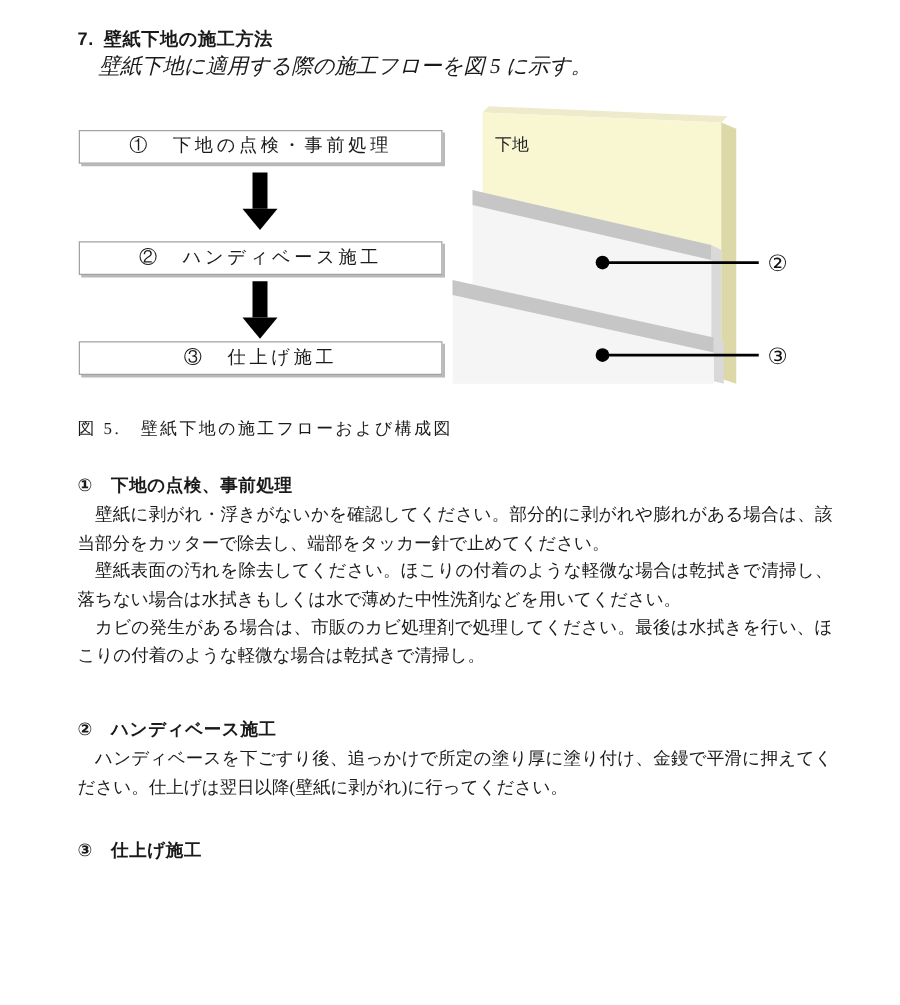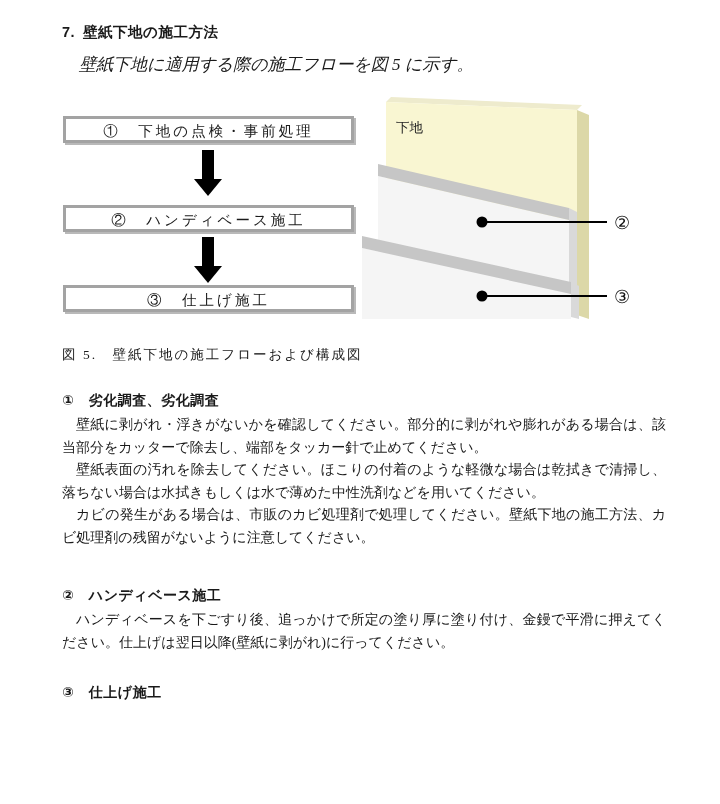--- a/index.html
+++ b/index.html
@@ -11,34 +11,34 @@
     overflow:hidden;
     font-family:"Liberation Serif","DejaVu Serif",serif;
     color:#1a1a1a;
   }
   .content { padding:22px 54px 0 62px; }
 
   
   .doc-heading {
     font-family:"Liberation Sans","DejaVu Sans",sans-serif;
     font-weight:bold; font-size:14.5px; line-height:20px;
-    margin-bottom:12px; letter-spacing:0.5px;
+    margin-bottom:0; letter-spacing:0.5px;
   }
   .doc-heading .num { margin-right:8px; }
 
   .intro {
     font-size:17px; line-height:22.5px; text-indent:1em;font-style:italic;
   }
 
   
   .figure-area { position:relative; margin-top:38px; height:215px; }
 
   .flow-box {
     position:absolute; left:1px; width:291px; height:27px;
-    border:3px solid #a3a3a3; background:#ffffff;
+    border:1px solid #a3a3a3; background:#ffffff;
     box-shadow:2px 2px 0 #b9b9b9;
     text-align:center; font-size:14.5px; line-height:25px;
     letter-spacing:3px;
   }
   .flow-box.b1 { top:1px; }
   .flow-box.b2 { top:90px; }
   .flow-box.b3 { top:170px; }
 
   .flow-arrow { position:absolute; left:132px; width:28px; }
   .flow-arrow.a1 { top:35px; }
@@ -117,24 +117,24 @@
 
         <line x1="124" y1="207" x2="249" y2="207" stroke="#000" stroke-width="2.2"></line>
         <circle cx="124" cy="207" r="5.5" fill="#000"></circle>
         <text class="jp" x="264" y="214" font-size="18" text-anchor="middle" fill="#111">③</text>
       </svg>
     </div>
 
     <div class="figure-caption">図 5.　壁紙下地の施工フローおよび構成図</div>
 
     <div class="section s1">
-      <div class="section-heading">①　劣化調査、劣化調査</div>
+      <div class="section-heading">①　下地の点検、事前処理</div>
       <p>壁紙に剥がれ・浮きがないかを確認してください。部分的に剥がれや膨れがある場合は、該当部分をカッターで除去し、端部をタッカー針で止めてください。</p>
       <p>壁紙表面の汚れを除去してください。ほこりの付着のような軽微な場合は乾拭きで清掃し、落ちない場合は水拭きもしくは水で薄めた中性洗剤などを用いてください。</p>
-      <p>カビの発生がある場合は、市販のカビ処理剤で処理してください。壁紙下地の施工方法、カビ処理剤の残留がないように注意してください。</p>
+      <p>カビの発生がある場合は、市販のカビ処理剤で処理してください。最後は水拭きを行い、ほこりの付着のような軽微な場合は乾拭きで清掃し。</p>
     </div>
 
     <div class="section s2">
       <div class="section-heading">②　ハンディベース施工</div>
       <p>ハンディベースを下ごすり後、追っかけで所定の塗り厚に塗り付け、金鏝で平滑に押えてください。仕上げは翌日以降(壁紙に剥がれ)に行ってください。</p>
     </div>
 
     <div class="section s3">
       <div class="section-heading">③　仕上げ施工</div>
     </div>

